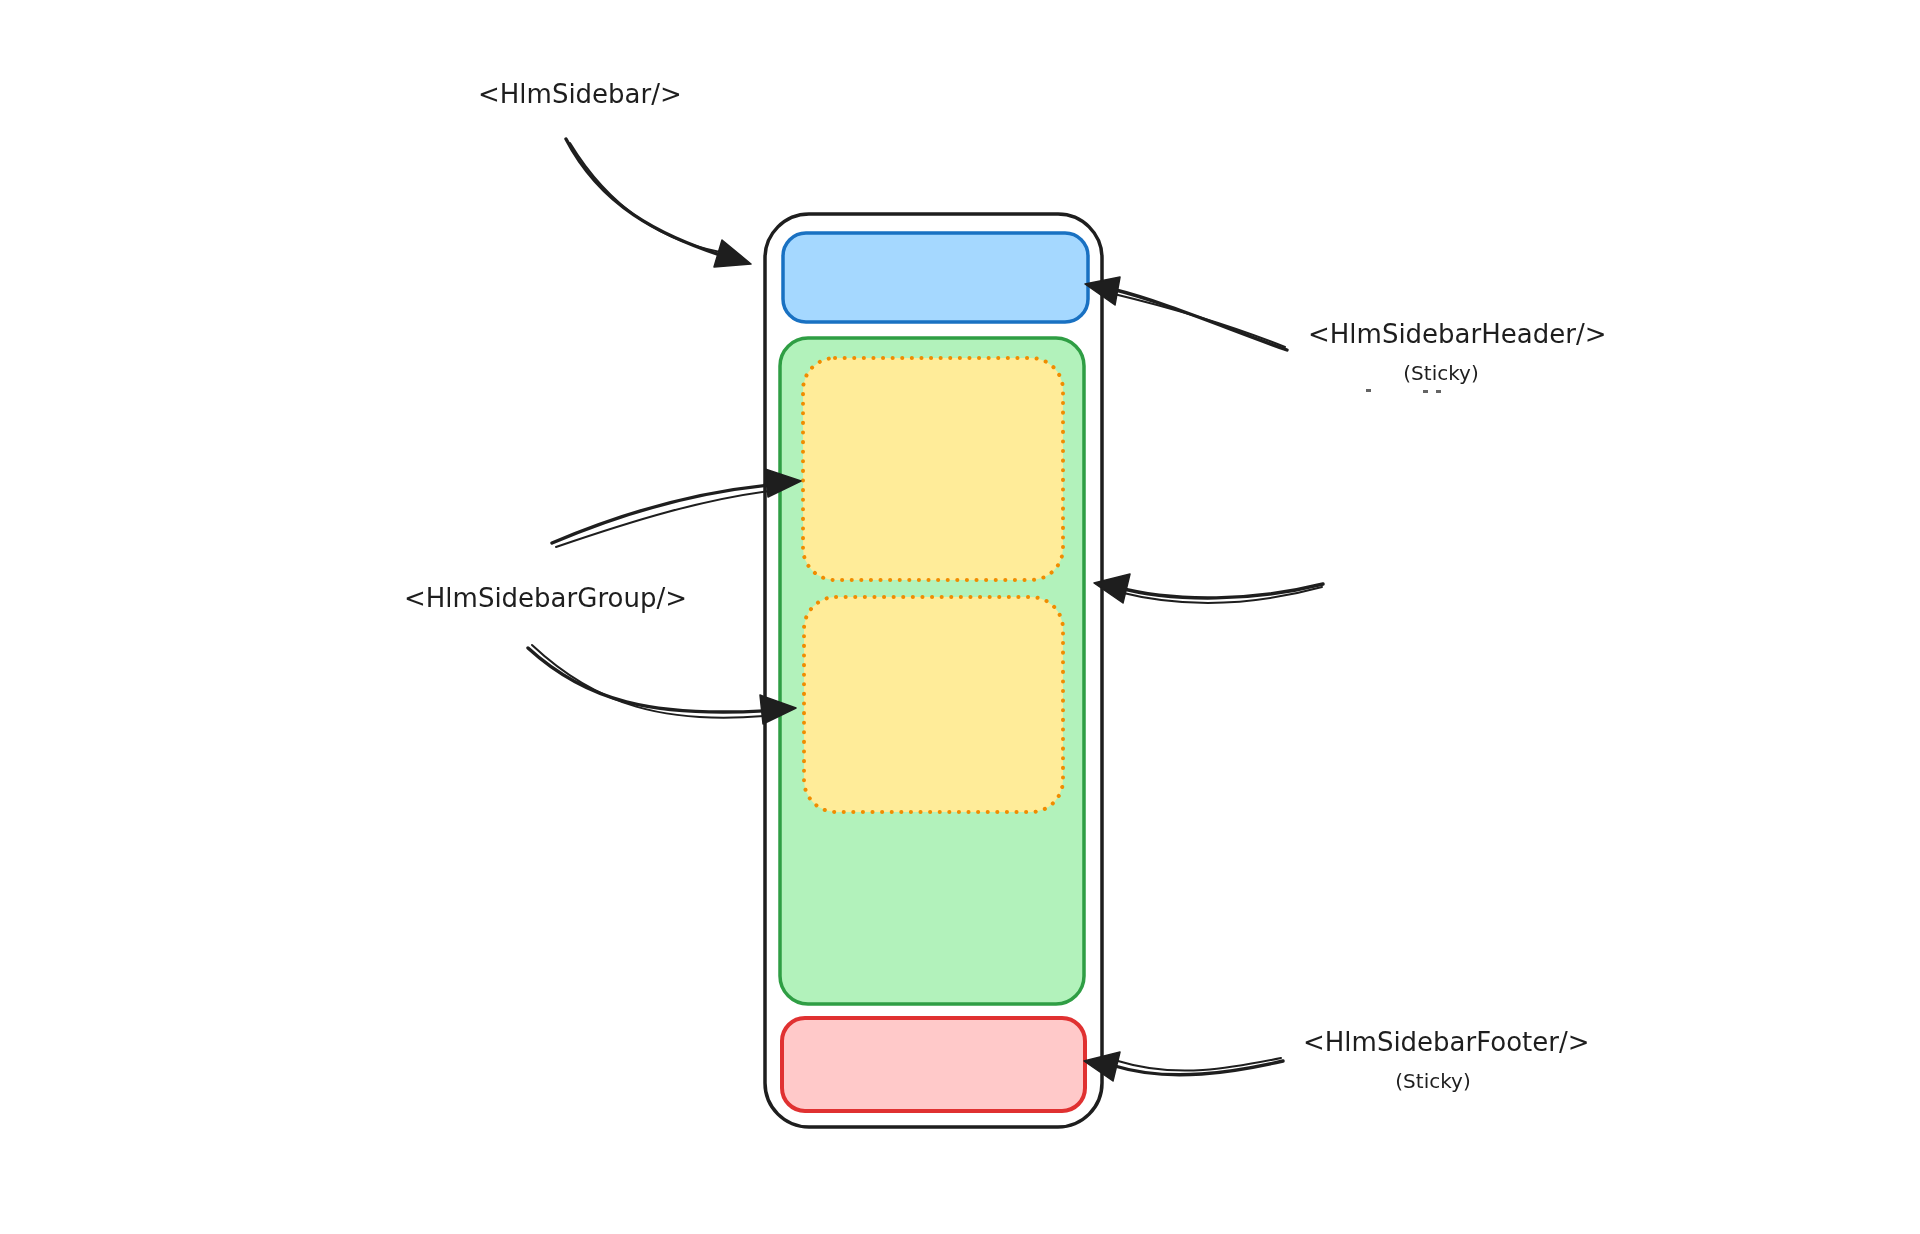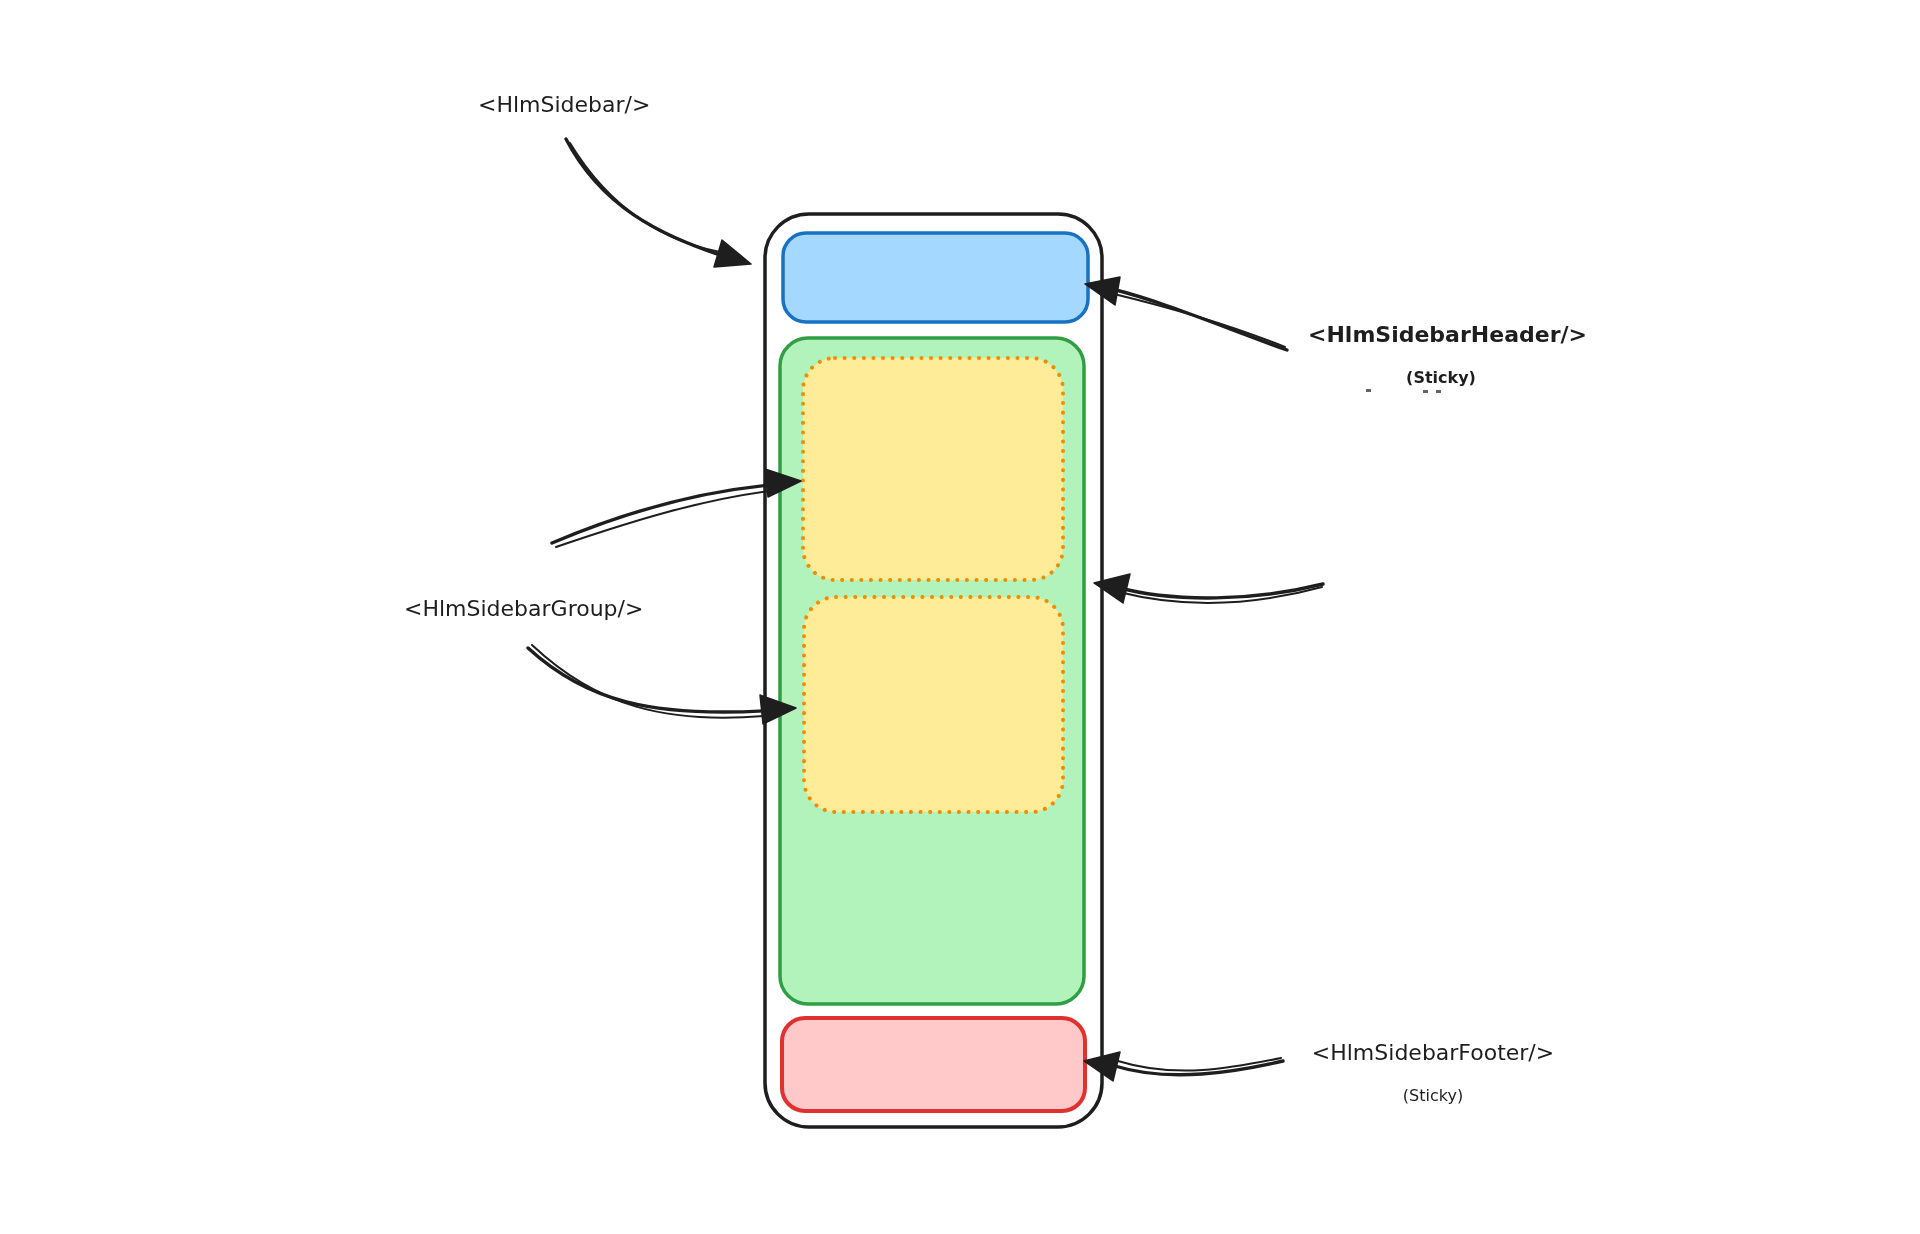--- a/index.html
+++ b/index.html
@@ -29,22 +29,22 @@
   .footer-shape    { fill: var(--footer-fill);    stroke: var(--footer-stroke);  stroke-width: 4; }
   .arrow-stroke    { fill: none; stroke: var(--ink); stroke-width: 3.4; stroke-linecap: round; }
   .arrow-head      { fill: var(--ink); stroke: var(--ink); stroke-width: 1.5; stroke-linejoin: round; }
 
   .lbl {
     position: absolute;
     color: var(--ink);
     white-space: nowrap;
     line-height: 1.15;
   }
-  .lbl-title { font-size: 22px; margin-top: 12px; }
-  .lbl-sub   { font-size: 16px; margin-top: 22px; }
+  .lbl-title { font-size: 26px; }
+  .lbl-sub   { font-size: 20px; margin-top: 12px; }
   .lbl-block { text-align: center; }
 
   .artifact {
     position: absolute;
     width: 5px;
     height: 3px;
     background: #4a4a4a;
     opacity: 0.85;
     box-shadow: 57px 1px 0 0 #4a4a4a, 70px 1px 0 0 #4a4a4a;
   }
@@ -99,21 +99,21 @@
 
     <g>
       <path class="arrow-stroke" d="M1283 1061 C 1235 1072, 1170 1083, 1115 1066"></path>
       <path class="arrow-stroke" d="M1281 1058 C 1232 1068, 1176 1079, 1118 1061" style="stroke-width:2"></path>
       <path class="arrow-head" d="M1084 1061 L1120 1052 L1113 1081 Z"></path>
     </g>
   </svg>
 
   <div class="lbl lbl-title" style="left:478px; top:80px;">&lt;HlmSidebar/&gt;</div>
 
-  <div class="lbl lbl-block" style="left:1308px; top:310px; width:266px;font-weight:bold;">
+  <div class="lbl lbl-block" style="left:1308px; top:320px; width:266px;">
     <div class="lbl-title">&lt;HlmSidebarHeader/&gt;</div>
     <div class="lbl-sub">(Sticky)</div>
   </div>
 
   <div class="lbl lbl-title" style="left:404px; top:584px;">&lt;HlmSidebarGroup/&gt;</div>
 
 
   <div class="lbl lbl-block" style="left:1303px; top:1028px; width:260px;">
     <div class="lbl-title">&lt;HlmSidebarFooter/&gt;</div>
     <div class="lbl-sub">(Sticky)</div>

